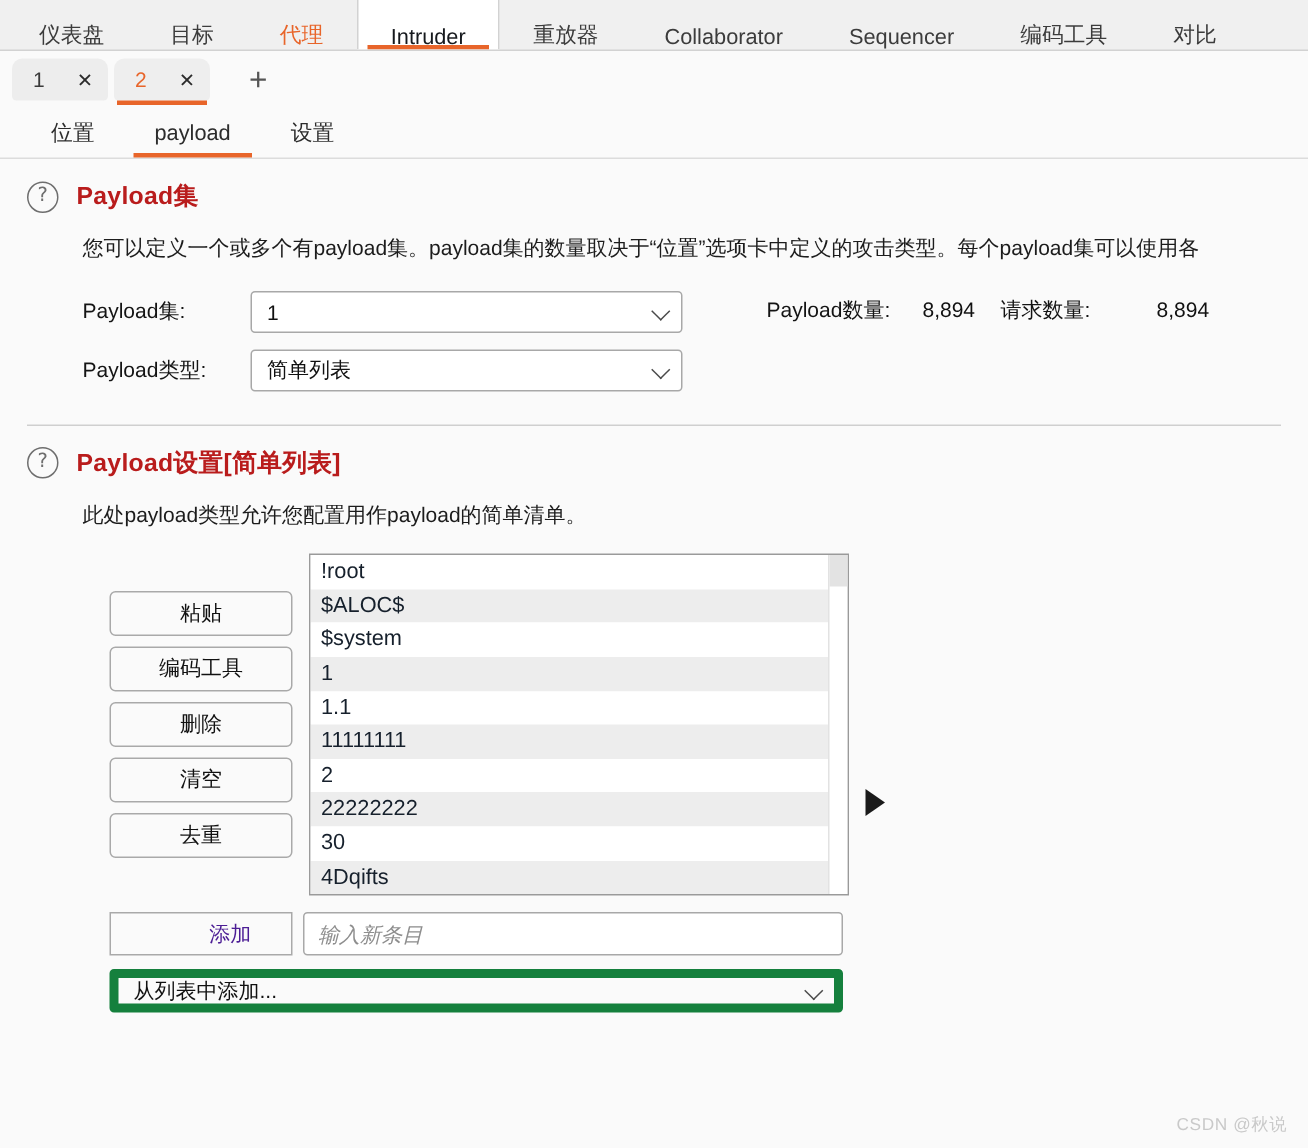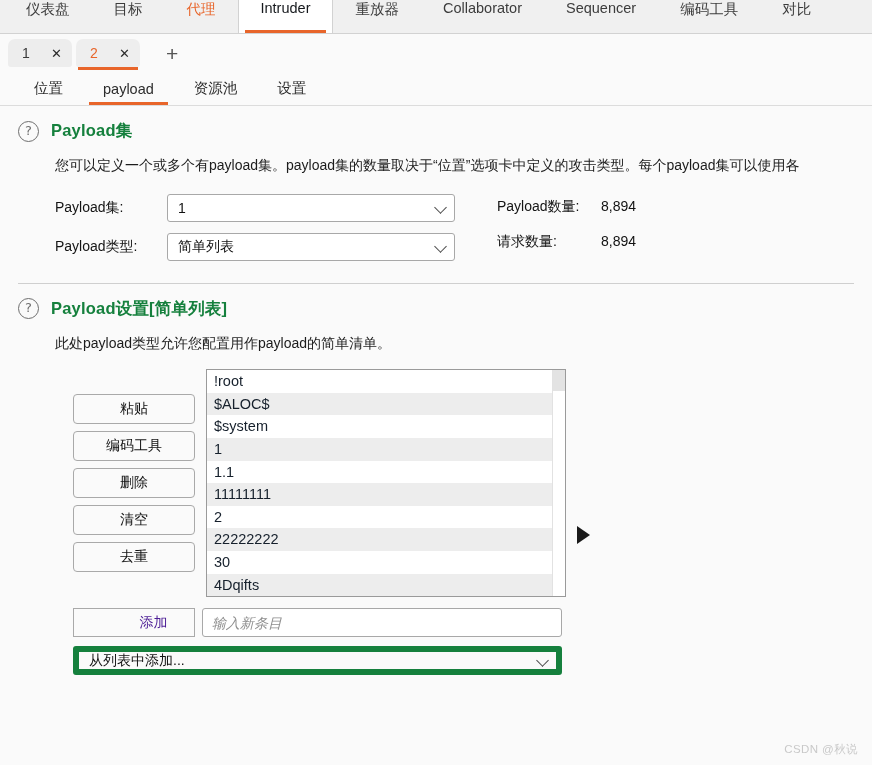--- a/index.html
+++ b/index.html
@@ -20,21 +20,21 @@
     background: #f0f0f0;
     border-bottom: 1px solid #d2d2d2;
     display: flex;
     align-items: stretch;
     padding-left: 4px;
     white-space: nowrap;
     overflow: hidden;
   }
   .main-nav-item {
     display: flex;
-    align-items: flex-start;
+    align-items: flex-end;
     justify-content: center;
     padding: 0 22px;
     font-size: 14.5px;
     color: #3c3c3c;
     cursor: default;
     position: relative;
   }
   .main-nav-item.proxy { color: #e8652a; }
   .main-nav-item.active {
     background: #ffffff;
@@ -153,21 +153,21 @@
     font-size: 13px;
     line-height: 18px;
     text-align: center;
     flex: none;
     cursor: pointer;
     font-family: "DejaVu Sans", sans-serif;
   }
   .section-title {
     font-size: 16.5px;
     font-weight: bold;
-    color: #15803d;
+    color: #b91c1c;
     letter-spacing: .2px;
   }
   .section-desc {
     margin: 14px 0 0 37px;
     font-size: 14px;
     color: #1c1c1c;
     white-space: nowrap;
     overflow: hidden;
     line-height: 1.4;
   }
@@ -208,23 +208,22 @@
   .chev {
     position: absolute;
     right: 9px; top: 50%;
     width: 9px; height: 9px;
     margin-top: -5px;
     border-right: 1.6px solid #4a4a4a;
     border-bottom: 1.6px solid #4a4a4a;
     transform: rotate(45deg);
   }
   .counts {
-    margin-left: 42px;
-    display: flex;
-    flex-direction: column;
+    margin-left: 56px;
+    display: flex;
     gap: 17px;
     padding-top: 4px;
   }
   .count-row { display: flex; align-items: baseline; font-size: 14px; }
   .count-label { color: #141414; min-width: 104px; }
   .count-value { color: #111; }
 
   
   .payload-block {
     margin: 16px 0 0 55px;
@@ -389,23 +388,20 @@
   </div>
   <div class="tab-add">+</div>
 </div>
 
 <div class="sub-tabs">
   <div class="sub-tab">
     <span>位置</span>
   </div>
   <div class="sub-tab active">
     <span>payload</span>
-  </div>
-  <div class="sub-tab">
-    <span>资源池</span>
   </div>
   <div class="sub-tab">
     <span>设置</span>
   </div>
 </div>
 
 <div class="content">
 
   <div class="section">
     <div class="section-head">

